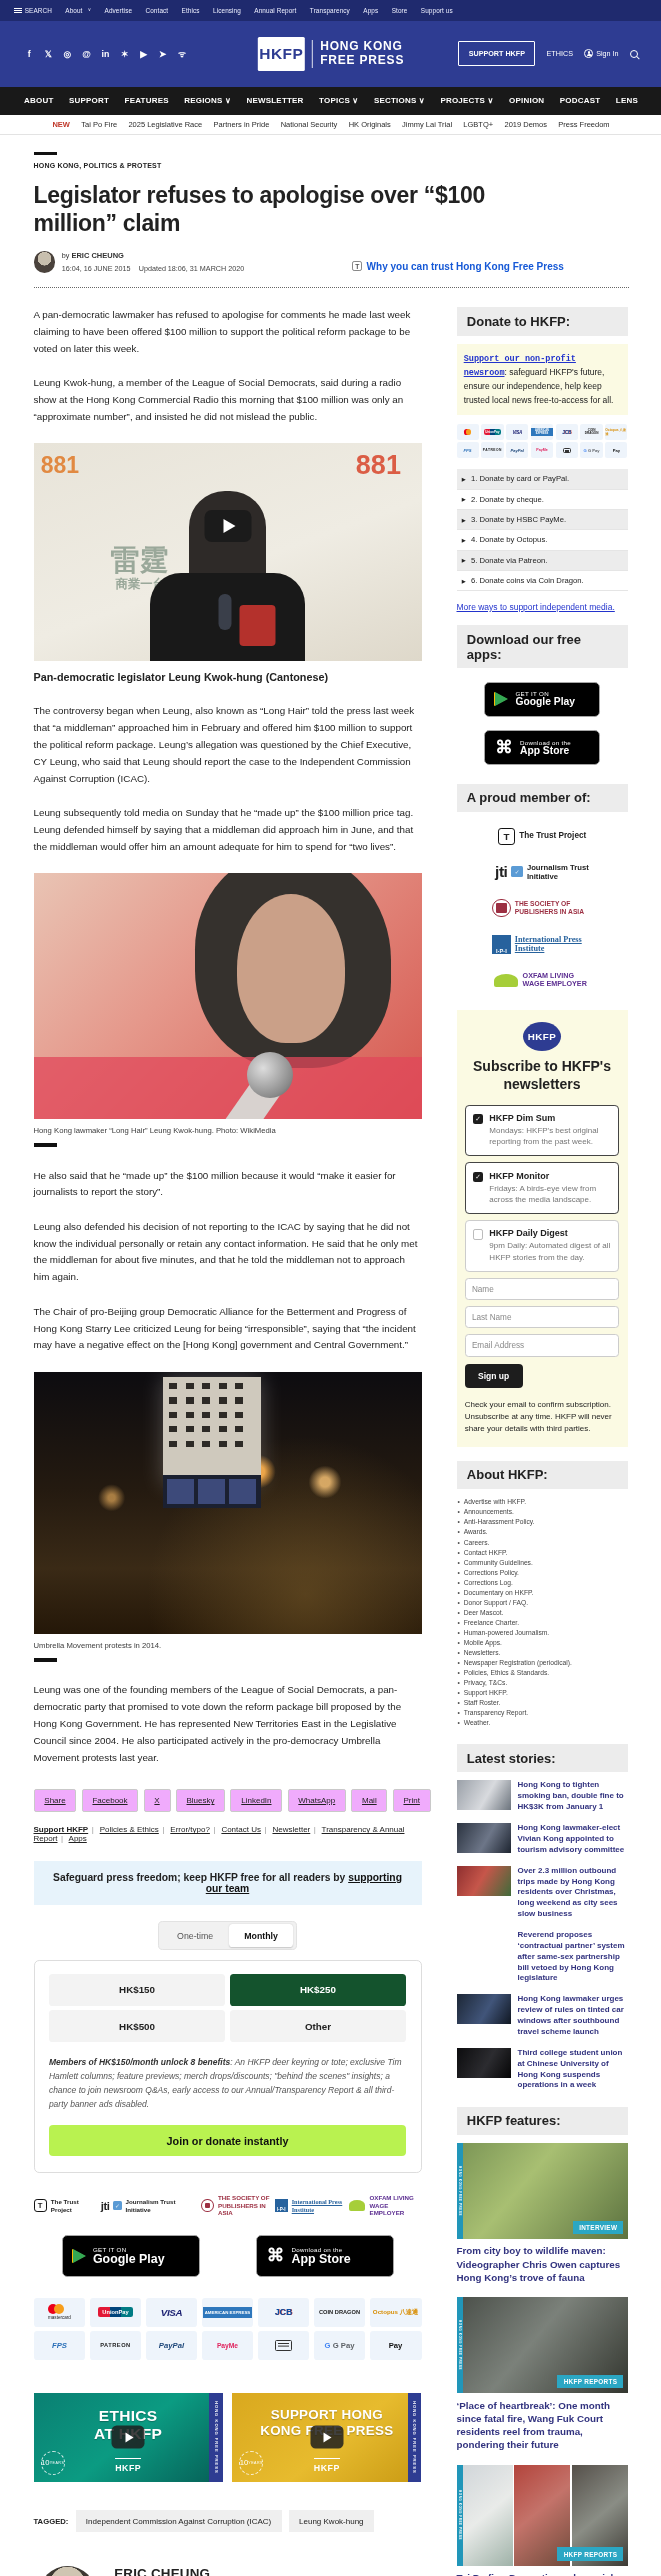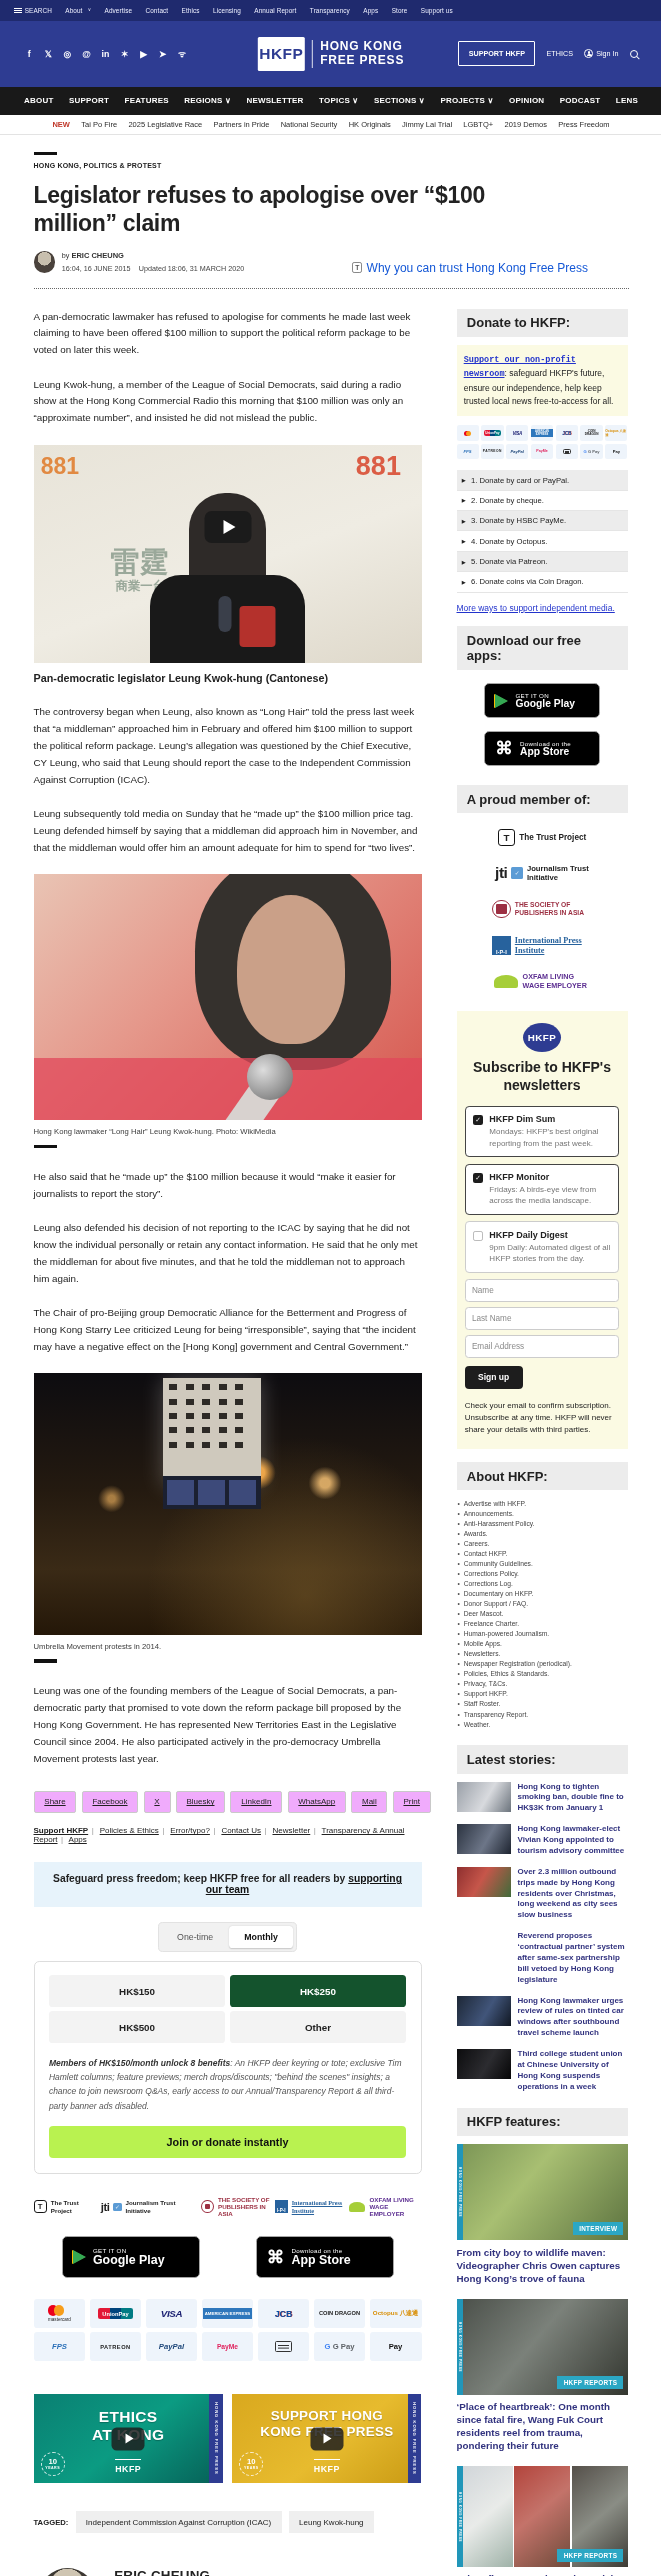--- a/index.html
+++ b/index.html
@@ -61,21 +61,21 @@
   .byline { display:flex; align-items:flex-start; margin-top:14.4px; }
   .by-avatar { width:21.6px; height:21.6px; border-radius:50%;
                background:radial-gradient(circle at 50% 35%, #c8bfae 0 38%, #4a423c 39% 100%); }
   .by-meta { margin-left:6.7px; }
   .by-line1 { font-size:7.2px; color:#333; }
   .by-line1 b { font-size:7.5px; }
   .by-line2 { font-size:7.2px; color:#444; margin-top:4.1px; display:flex; gap:8.2px; }
   .trust-row { margin-left:108px; margin-top:9.3px; display:flex; align-items:center; gap:4.1px; }
   .trust-ic { width:10.3px; height:10.3px; border:1px solid #888; border-radius:2.1px; color:#555;
               font-weight:bold; font-size:6.7px; display:flex; align-items:center; justify-content:center; }
-  .trust-link { color:#1558d6; font-weight:normal; font-size:12px; }
+  .trust-link { color:#1558d6; font-weight:bold; font-size:10px; }
   .dotted { border-top:1px dotted #666; margin-top:13.4px; }
 
   .cols { display:flex; gap:35px; align-items:flex-start; margin-top:19.6px; }
   .maincol { width:388px; }
   .sidecol { width:171px; }
 
   
   .para { font-size:9.8px; line-height:1.72; color:#1d1d1d; margin-bottom:17.5px; }
   .media { position:relative; width:388px; overflow:hidden; margin-bottom:7.2px; }
   .vid1 { height:218px; background:linear-gradient(160deg,#e8e4d9 0%, #efece3 55%, #ded8ca 100%); }
@@ -215,22 +215,22 @@
                  text-align:center; color:#fff; font-weight:bold; font-size:15.5px; line-height:1.15;
                  letter-spacing:0.3px; text-shadow:0 0.5px 1px rgba(0,0,0,.25); }
   .promo-sub { position:absolute; left:50%; transform:translateX(-50%); bottom:9.3px; color:#fff;
                font-weight:bold; font-size:8.8px; letter-spacing:0.5px; border-top:1px solid #fff; padding-top:4.1px; }
   .promo-play { position:absolute; left:50%; top:50%; transform:translate(-50%,-50%);
                 width:33px; height:23px; background:rgba(30,30,30,.85); border-radius:5.2px;
                 display:flex; align-items:center; justify-content:center; }
   .promo-play::after { content:""; border-left:8.8px solid #fff; border-top:5.2px solid transparent;
                        border-bottom:5.2px solid transparent; margin-left:2.1px; }
   .stamp { position:absolute; left:7.2px; bottom:7.2px; width:24px; height:24px; border:1px dashed rgba(255,255,255,.8);
-           border-radius:50%; color:#fff; display:flex; flex-direction:column; align-items:center;
-           justify-content:center; font-weight:bold; }
+           border-radius:50%; color:#fff; display:flex; align-items:center;
+           justify-content:center; font-weight:normal; }
   .stamp .n { font-size:7.7px; line-height:1; } .stamp .y { font-size:3.6px; letter-spacing:0.5px; }
 
   
   .tagrow { display:flex; align-items:center; gap:7.2px; margin-bottom:29px; }
   .taglabel { font-weight:bold; font-size:7.7px; }
   .tagchip { background:#efefef; padding:6.7px 10.3px; font-size:8px; color:#222; cursor:pointer; }
 
   
   .authorbox { display:flex; gap:18.5px; padding:5.2px 5.2px 15.5px; }
   .auth-avatar { width:57px; height:57px; border-radius:50%; flex:none;
@@ -424,21 +424,21 @@
           <div class="sil-hair"></div>
             <div class="sil-body"></div>
             <div class="sil-che"></div>
             <div class="sil-mic"></div>
         </div>
         <div class="play-btn"></div>
       </div>
       <div class="vid-caption">Pan-democratic legislator Leung Kwok-hung (Cantonese)</div>
 
       <p class="para">The controversy began when Leung, also known as “Long Hair” told the press last week that “a middleman” approached him in February and offered him $100 million to support the political reform package. Leung’s allegation was questioned by the Chief Executive, CY Leung, who said that Leung should report the case to the Independent Commission Against Corruption (ICAC).</p>
-      <p class="para">Leung subsequently told media on Sunday that he “made up” the $100 million price tag. Leung defended himself by saying that a middleman did approach him in November, and that the middleman would offer him an amount adequate for him to spend for “two lives”.</p>
+      <p class="para">Leung subsequently told media on Sunday that he “made up” the $100 million price tag. Leung defended himself by saying that a middleman did approach him in June, and that the middleman would offer him an amount adequate for him to spend for “two lives”.</p>
 
       <div class="media photo2">
         <div class="p2-hair"></div>
           <div class="p2-face"></div>
           <div class="p2-shirt"></div>
         <div class="p2-micbody"></div>
           <div class="p2-mic"></div>
       </div>
       <div class="img-caption">Hong Kong lawmaker “Long Hair” Leung Kwok-hung. Photo: WikiMedia</div>
       <div class="sep"></div>
@@ -621,21 +621,21 @@
           </div>
         <div class="paytile">
             <span class="t-apay">Pay</span>
           </div>
       </div>
 
       <div class="promos">
         <div class="promo ethics">
           <div class="promo-title">
               <div>ETHICS</div>
-              <div>AT KONG</div>
+              <div>AT HKFP</div>
             </div>
           <div class="promo-sub">HKFP</div>
           <div class="stamp">
             <span class="n">10</span>
               <span class="y">YEARS</span>
           </div>
           <div class="promo-play"></div>
           <div class="promo-strip">
             <span class="vtext">HONG KONG FREE PRESS</span>
           </div>

